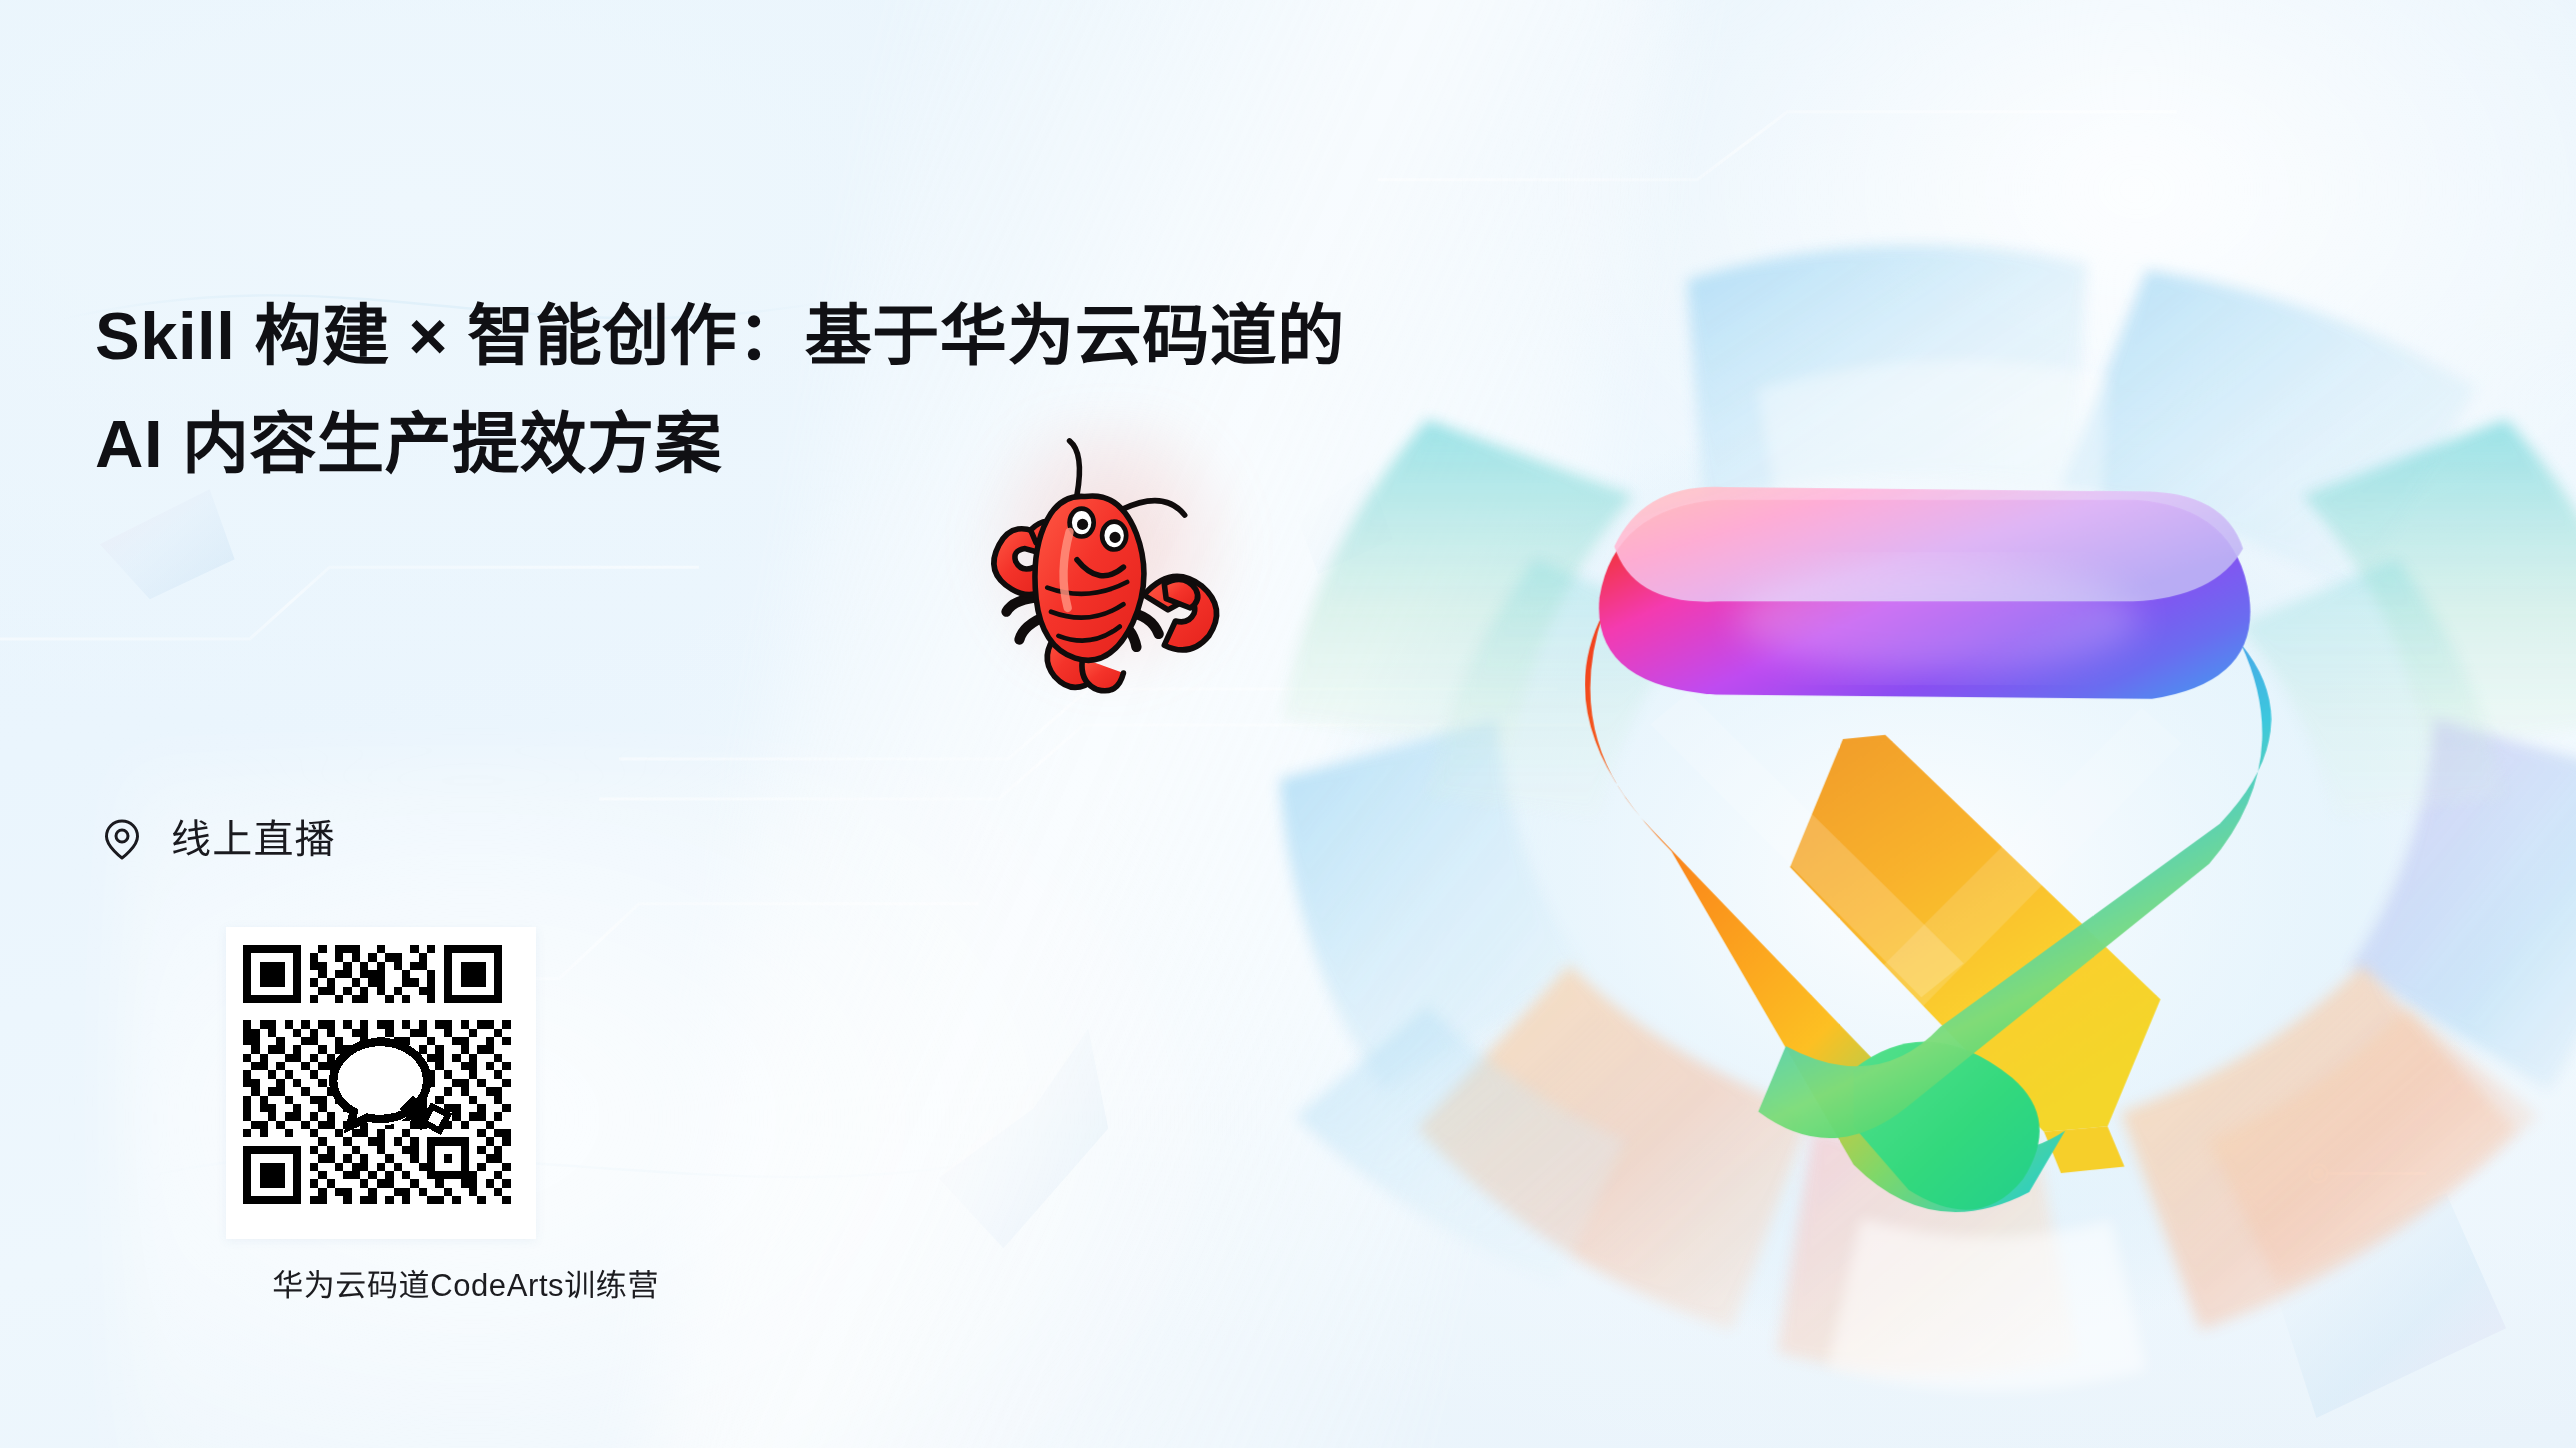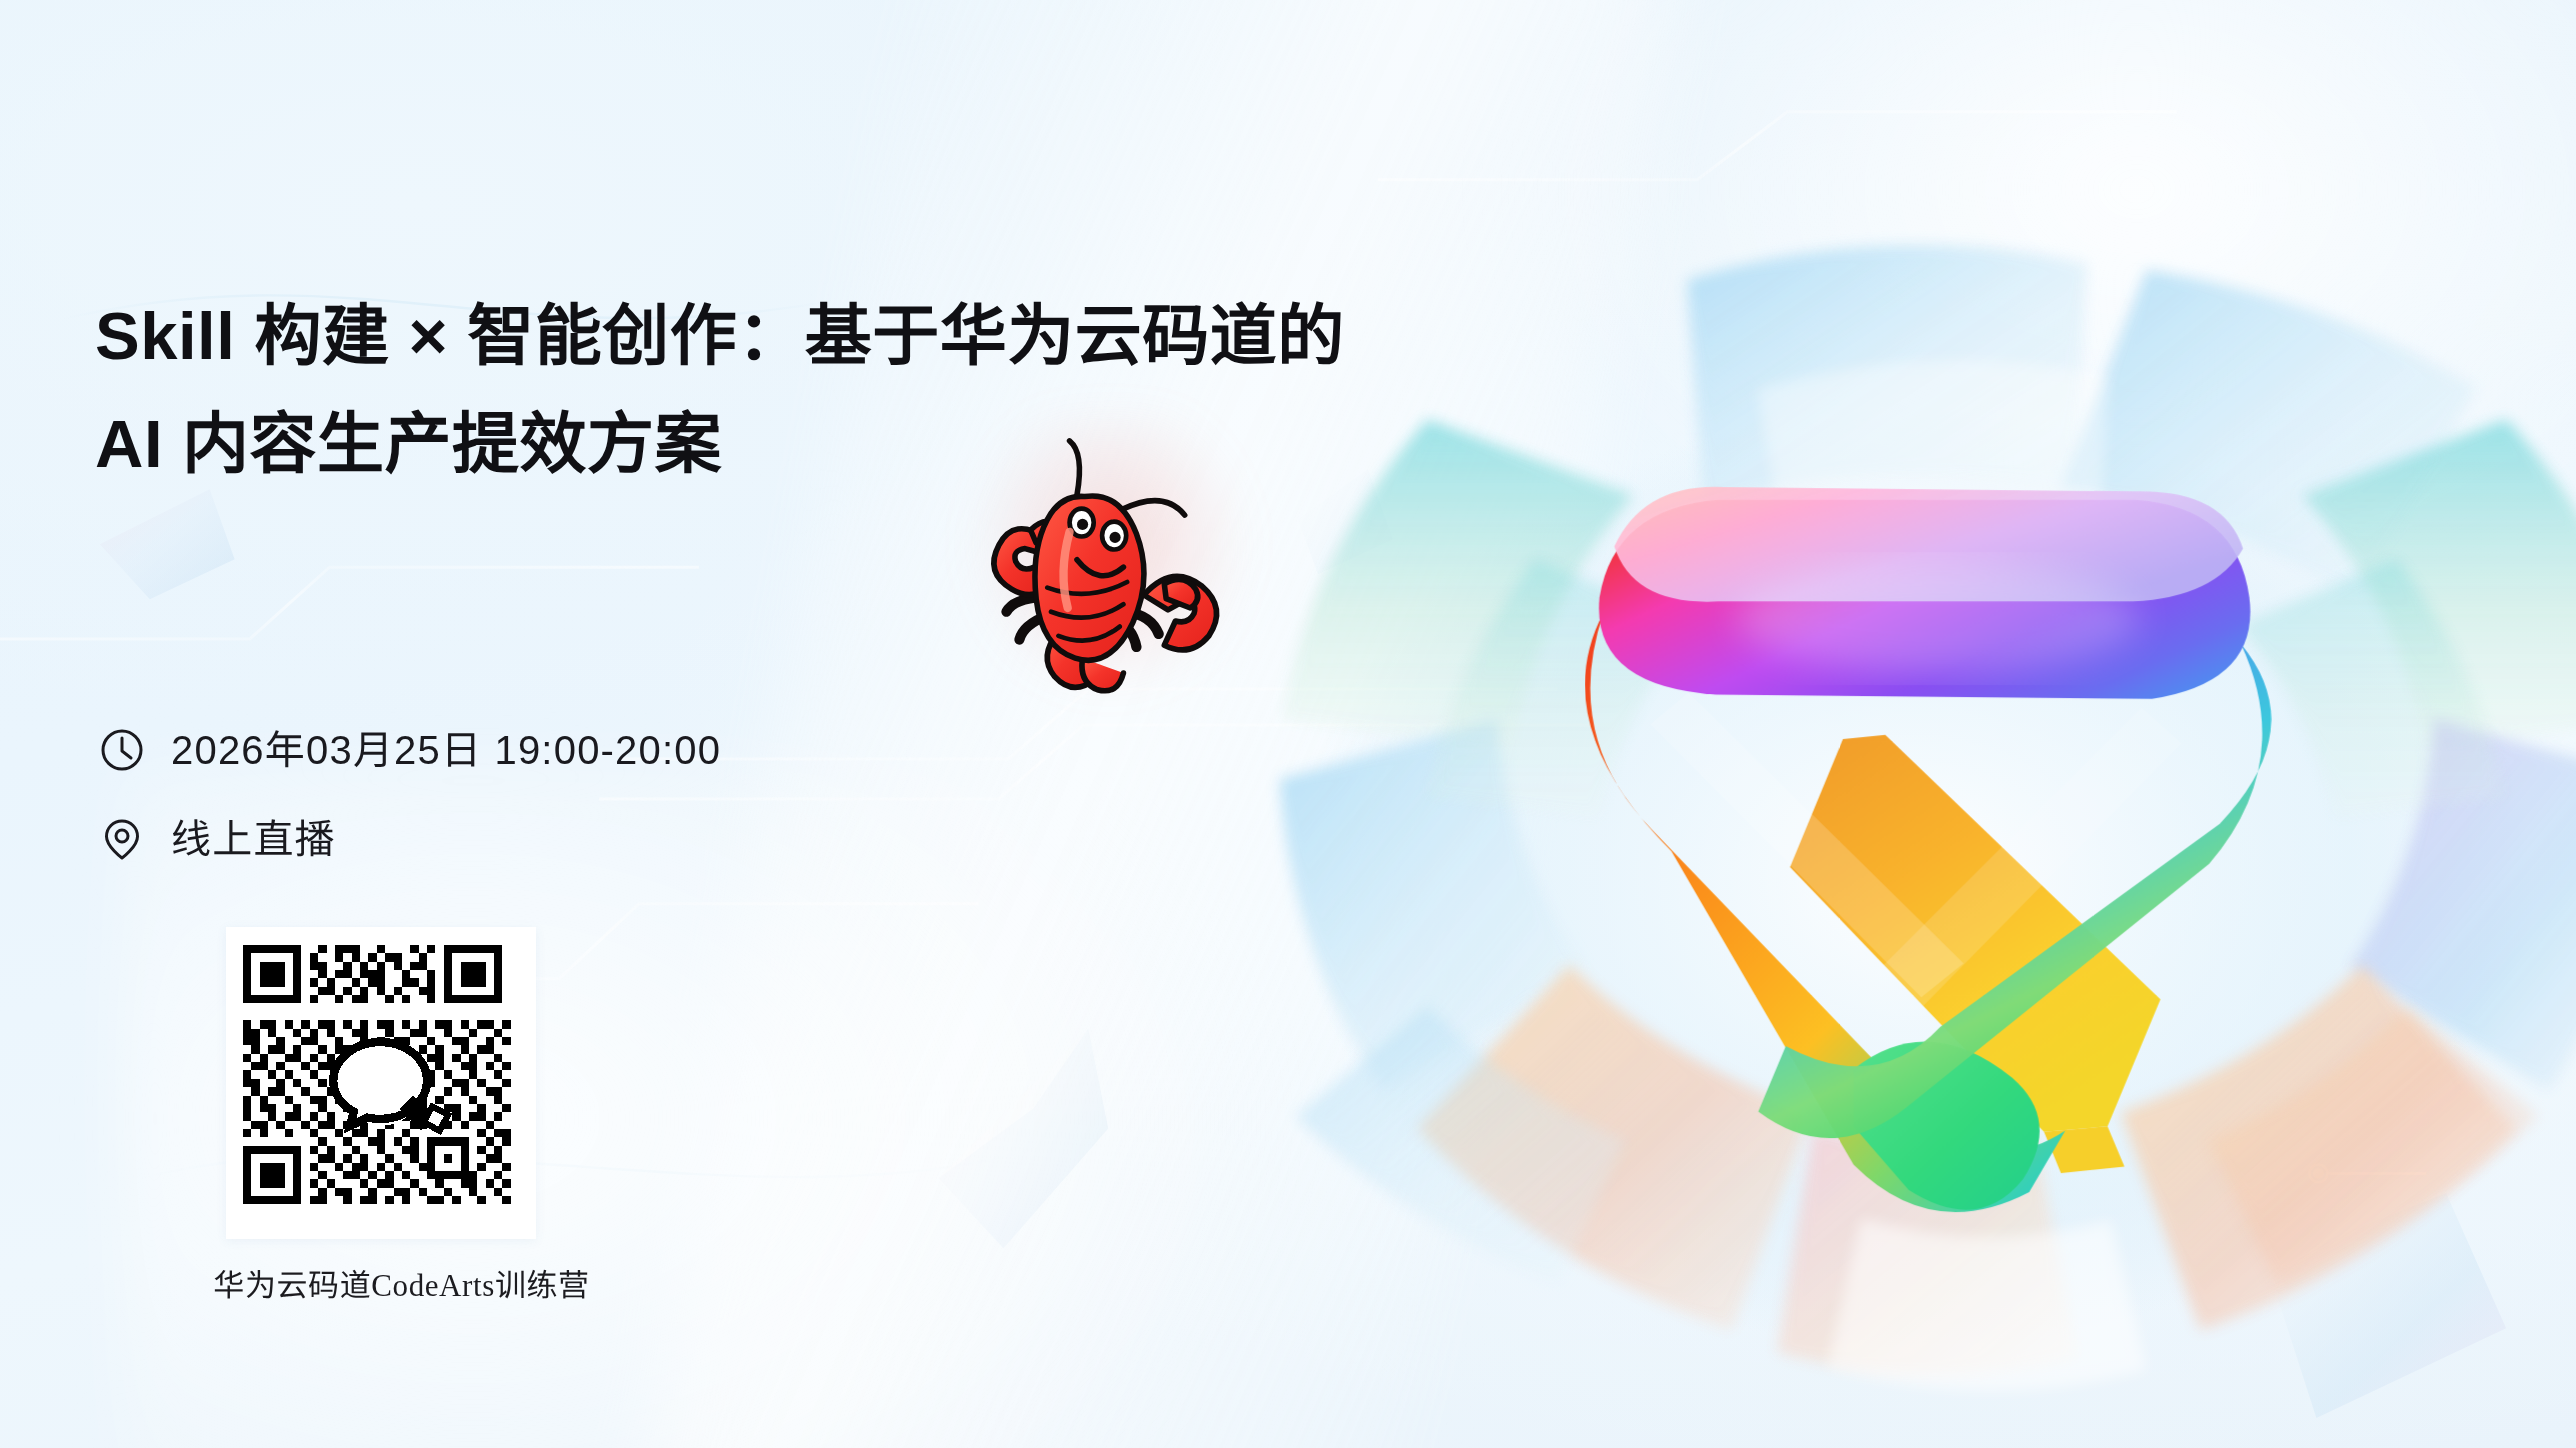--- a/index.html
+++ b/index.html
@@ -57,23 +57,23 @@
   #meta-place{top:825px;}
 
   
   #qr-card{
     position:absolute;left:226px;top:927px;width:310px;height:312px;
     background:#ffffff;padding:0;box-sizing:border-box;
     box-shadow:0 2px 10px rgba(80,120,170,.08);
   }
   #qr-card svg{display:block;width:100%;height:100%;}
   #qr-caption{
-    position:absolute;left:132px;top:1266px;width:539px;
+    position:absolute;left:120px;top:1266px;width:539px;
     color:#1c1c20;font-size:31px;line-height:40px;letter-spacing:0.6px;
-    font-family:Liberation Serif, serif;text-align:center;
+    font-family:Liberation Sans, sans-serif;text-align:right;
   }
 
   
   #lobster{position:absolute;left:973px;top:429px;width:260px;height:280px;}
   #lobster svg{width:100%;height:100%;display:block;}
   #lobster-glow{position:absolute;left:959px;top:414px;width:300px;height:290px;
     background:radial-gradient(ellipse at 50% 45%, rgba(240,150,140,.30) 0%, rgba(240,160,150,0) 68%);
     filter:blur(18px);pointer-events:none;}
 </style>
 </head>
@@ -316,27 +316,20 @@
     </svg>
   </div>
 
   <div id="content">
 
     <div class="title-block">
       <div class="title-line">Skill 构建 × 智能创作：基于华为云码道的</div>
       <div class="title-line">AI 内容生产提效方案</div>
     </div>
 
-    <div class="meta meta-row" id="meta-time" style="position:absolute;top:727px;">
-      <svg class="ic" viewBox="0 0 46 46">
-        <circle cx="23" cy="23" r="19" fill="none" stroke="#1a1a1f" stroke-width="3"></circle>
-        <path d="M23 11 V24 L32 31" fill="none" stroke="#1a1a1f" stroke-width="3" stroke-linecap="round" stroke-linejoin="round"></path>
-      </svg>
-      <span class="meta-text">2026年03月25日  19:00-20:00</span>
-    </div>
 
     <div class="meta meta-row" id="meta-place" style="position:absolute;top:816px;">
       <svg class="ic" viewBox="0 0 46 46">
         <path d="M23 5 C14.2 5 7.5 11.9 7.5 20.4 C7.5 30.5 23 42 23 42 C23 42 38.5 30.5 38.5 20.4 C38.5 11.9 31.8 5 23 5 Z" fill="none" stroke="#1a1a1f" stroke-width="3" stroke-linejoin="round"></path>
         <circle cx="23" cy="20" r="6" fill="none" stroke="#1a1a1f" stroke-width="3"></circle>
       </svg>
       <span class="meta-text">线上直播</span>
     </div>
   </div>
 

